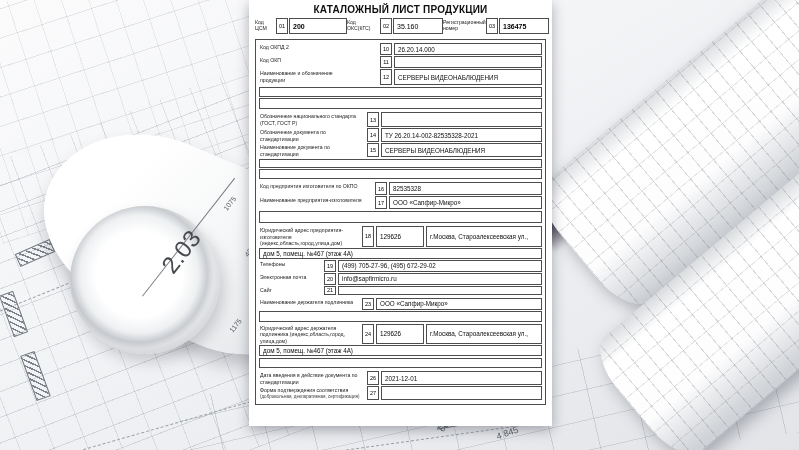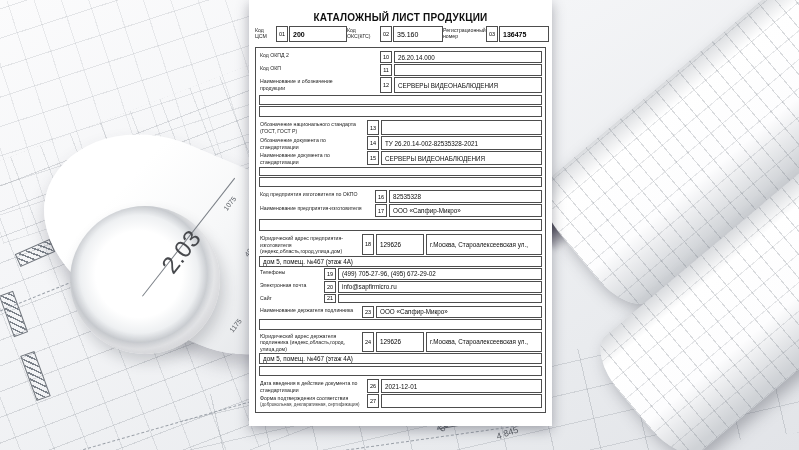--- a/index.html
+++ b/index.html
@@ -60,21 +60,21 @@
   .t203{left:158px;top:238px;font-size:24px;color:#47494d;transform:rotate(-52deg);}
   .t1075{left:222px;top:200px;font-size:7px;transform:rotate(-52deg);}
   .t4000{left:243px;top:246px;font-size:7px;transform:rotate(-52deg);}
   .t1175{left:228px;top:322px;font-size:7px;transform:rotate(-52deg);}
   .t609{left:438px;top:420px;font-size:9px;transform:rotate(-48deg);}
   .t4845{left:496px;top:428px;font-size:9px;transform:rotate(-20deg);}
 
   
   .page{position:absolute;left:249px;top:0;width:303px;height:426px;background:#ffffff;
     box-shadow:0 4px 12px rgba(62,64,78,.42);padding:0 6px;box-sizing:border-box;z-index:5;}
-  .doc-title{text-align:center;font-size:10px;font-weight:bold;color:#0f0f0f;margin-top:12px;letter-spacing:.2px;}
+  .doc-title{text-align:center;font-size:10px;font-weight:bold;color:#0f0f0f;margin-top:4px;letter-spacing:.2px;}
   .hdr{display:flex;justify-content:space-between;margin-top:3px;}
   .hdr-group{display:flex;align-items:stretch;height:16px;}
   .hdr-lbl{font-size:5.2px;line-height:1.2;color:#222;padding-top:1px;}
   .wl1{width:19px;} .wl2{width:31px;} .wl3{width:41px;}
   .cell{border:1px solid #4d4d4d;box-sizing:border-box;background:#fff;}
   .hnum{width:12px;display:flex;align-items:center;justify-content:center;font-size:5.5px;margin-left:2px;flex:none;}
   .hval{display:flex;align-items:center;padding:0 3px;font-size:7px;margin-left:1px;}
   .hv1{width:58px;} .hv2{width:50px;} .hv3{width:50px;}
   .b{font-weight:bold;}
 

